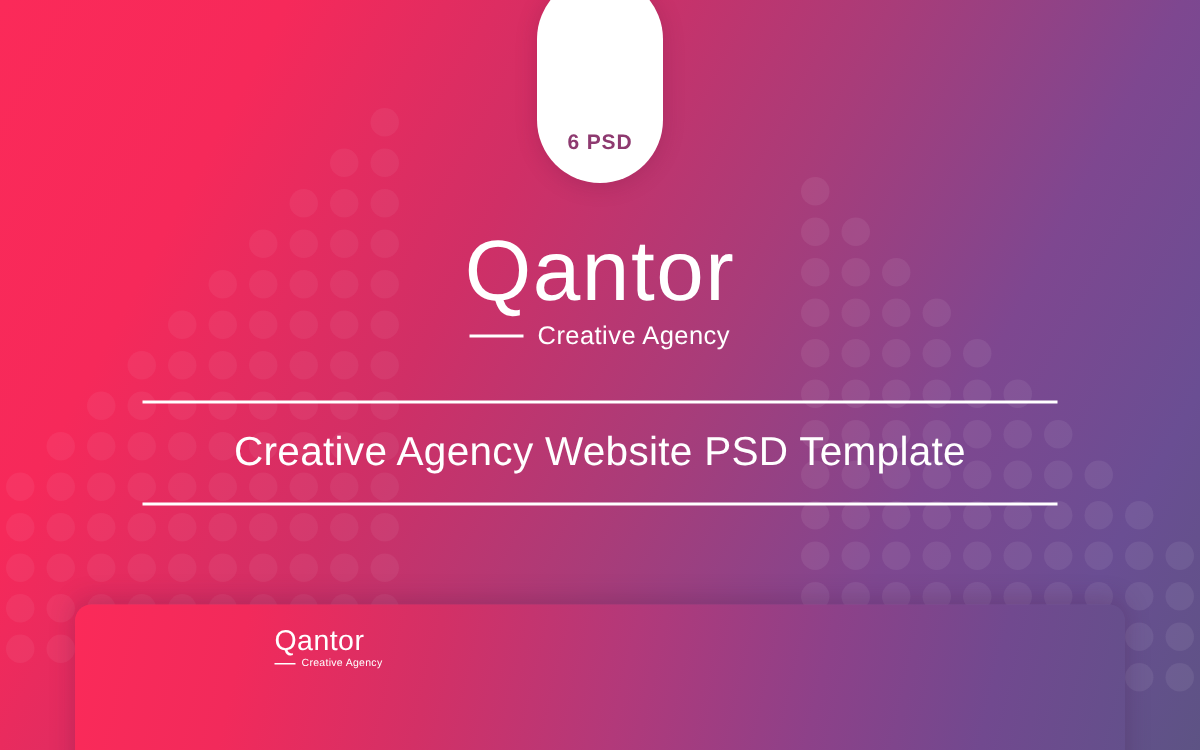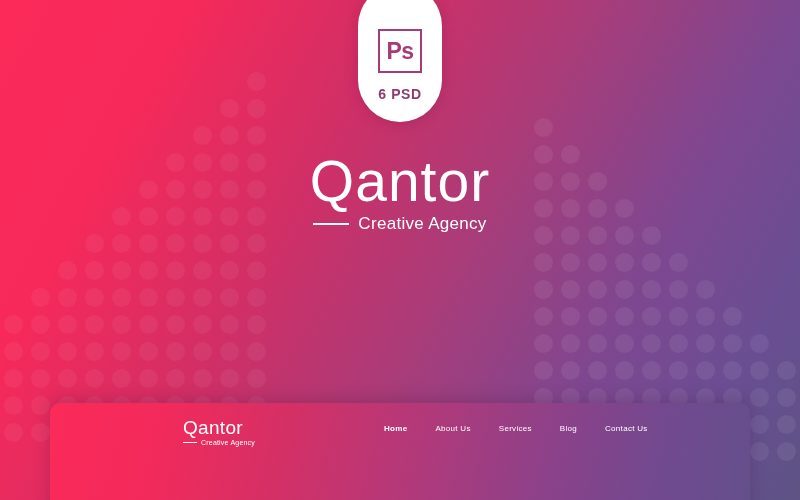--- a/index.html
+++ b/index.html
@@ -392,46 +392,41 @@
       <div class="dot dk" style="left: 627px; top: 77px; width: 9px; height: 9px;"></div>
       <div class="dot dk" style="left: 613px; top: 77px; width: 9px; height: 9px;"></div>
       <div class="dot dk" style="left: 599px; top: 77px; width: 9px; height: 9px;"></div>
       <div class="dot dk" style="left: 641px; top: 91px; width: 9px; height: 9px;"></div>
       <div class="dot dk" style="left: 627px; top: 91px; width: 9px; height: 9px;"></div>
       <div class="dot dk" style="left: 613px; top: 91px; width: 9px; height: 9px;"></div>
       <div class="dot dk" style="left: 599px; top: 91px; width: 9px; height: 9px;"></div>
     </div>
 
   <div id="psd-badge">
-    <div id="ps-box">
-      <span>Ps</span>
-    </div>
     <div id="psd-count">6 PSD</div>
   </div>
 
   <div id="logo-block">
     <div id="logo-word">Qantor</div>
     <div id="logo-tagline-row">
       <span id="logo-dash"></span>
       <span id="logo-tagline">Creative Agency</span>
     </div>
   </div>
 
+  <div id="subtitle-block">
+    <div class="rule"></div>
+    <div id="subtitle">Creative Agency Website PSD Template</div>
+    <div class="rule"></div>
+  </div>
 
   <div id="mockup"></div>
 
   <div id="mock-logo">
     <div id="mock-logo-word">Qantor</div>
     <div id="mock-tagline-row">
       <span id="mock-dash"></span>
       <span id="mock-tagline">Creative Agency</span>
     </div>
   </div>
 
-  <nav id="mock-nav">
-      <span class="nav-item active">Home</span>
-      <span class="nav-item">About Us</span>
-      <span class="nav-item">Services</span>
-      <span class="nav-item">Blog</span>
-      <span class="nav-item">Contact Us</span>
-    </nav>
 
 </div>
 
 </body></html>

